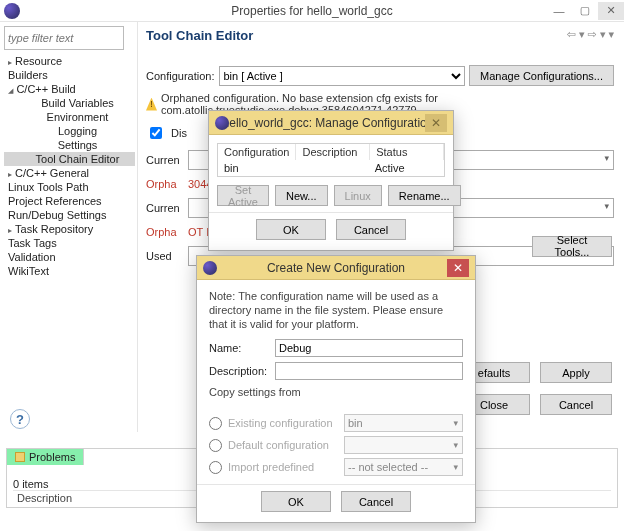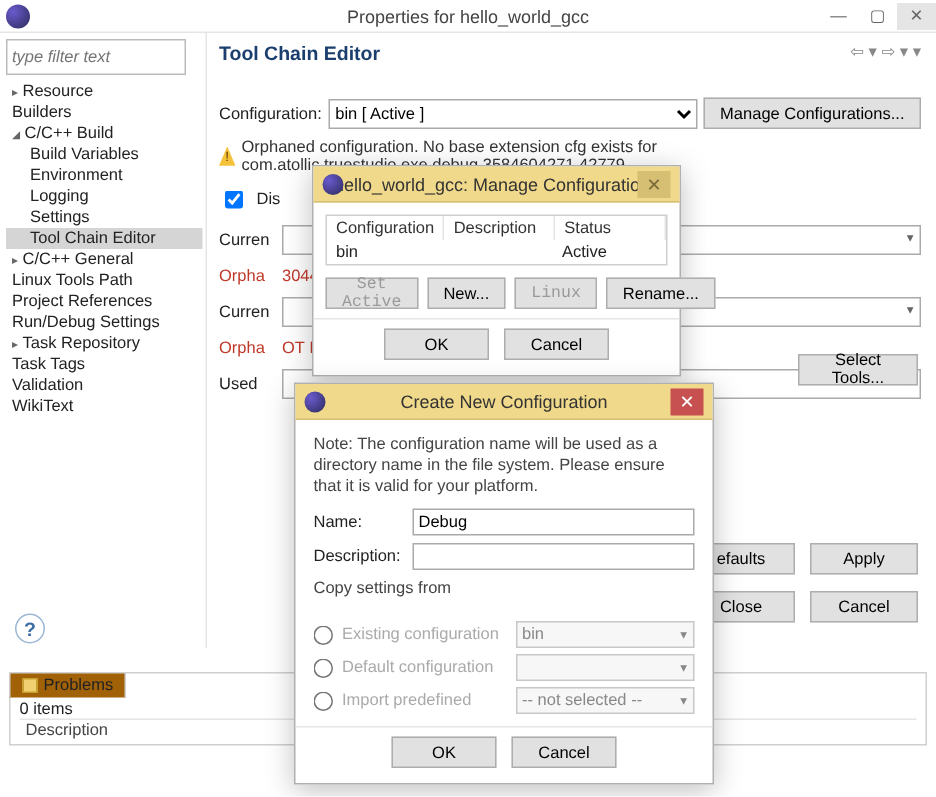--- a/index.html
+++ b/index.html
@@ -7,21 +7,21 @@
 .titlebar { height: 22px; background: #fff; border-bottom: 1px solid #e5e5e5; display: flex; align-items: center; position: relative; }
 .titlebar .icon { width: 16px; height: 16px; margin: 0 4px; border-radius: 50%; background: radial-gradient(circle at 30% 30%, #6a5acd, #2b2b5a); }
 .titlebar .title { position: absolute; left: 0; right: 0; text-align: center; font-size: 12px; color: #444; }
 .winbtns { margin-left: auto; display: flex; }
 .winbtn { width: 26px; height: 18px; display: flex; align-items: center; justify-content: center; color: #666; }
 .winbtn.close { background: #e5e5e5; }
 .main { display: flex; height: 410px; }
 .sidebar { width: 138px; border-right: 1px solid #e5e5e5; padding: 4px 2px 4px 4px; overflow: hidden; }
 .filter { width: 120px; height: 24px; border: 1px solid #bbb; padding: 1px 3px; color: #888; font-style: italic; margin-bottom: 4px; }
 .tree div { padding: 1px 0 1px 4px; white-space: nowrap; cursor: default; }
-.tree .l1 { padding-left: 16px; }
+.tree .l1 { padding-left: 16px; text-align: center; }
 .tree .sel { background: #d5d5d5; }
 .tree .exp::before { content: "◢"; font-size: 7px; margin-right: 3px; color: #666; display: inline-block; }
 .tree .col::before { content: "▸"; font-size: 8px; margin-right: 3px; color: #666; display: inline-block; }
 .content { flex: 1; padding: 6px 10px 6px 8px; position: relative; }
 .heading { font-size: 13px; font-weight: 600; color: #1a3e6e; }
 .navarrows { position: absolute; right: 10px; top: 6px; color: #888; font-size: 11px; }
 .cfgrow { display: flex; align-items: center; margin-top: 22px; gap: 4px; }
 .cfgrow select { flex: 1; height: 20px; border: 1px solid #aaa; background: #fff; }
 .btn { height: 21px; border: 1px solid #adadad; background: #e1e1e1; padding: 0 10px; cursor: pointer; display: inline-flex; align-items: center; justify-content: center; }
 .warn { display: flex; align-items: center; gap: 4px; margin-top: 6px; color: #333; }
@@ -39,41 +39,41 @@
 .dlghdr .icon { width: 14px; height: 14px; border-radius: 50%; background: radial-gradient(circle at 30% 30%, #6a5acd, #2b2b5a); z-index: 1; }
 .dlgclose { width: 22px; height: 18px; background: #c75050; color: #fff; display: flex; align-items: center; justify-content: center; margin-left: auto; z-index: 1; font-size: 12px; }
 .dlggrey { width: 22px; height: 18px; background: #d6be73; color: #7a6b3a; display: flex; align-items: center; justify-content: center; margin-left: auto; z-index: 1; font-size: 12px; }
 .mcfg { left: 208px; top: 110px; width: 246px; }
 .table { border: 1px solid #d0d0d0; margin: 8px; }
 .table .thead, .table .trow { display: grid; grid-template-columns: 1fr 1fr 1fr; }
 .table .thead div { padding: 2px 6px; border-right: 1px solid #e5e5e5; color: #333; background: #fff; }
 .table .trow div { padding: 2px 6px; }
 .btnrow { display: flex; gap: 6px; justify-content: space-between; margin: 2px 8px 6px; }
 .btnrow .btn { flex: 1; font-size: 11px; }
-.btnrow .btn.dis { color: #9a9a9a; font-family: Liberation Mono, monospace; }
+.btnrow .btn.dis { color: #9a9a9a; }
 .okrow { display: flex; gap: 10px; justify-content: center; padding: 6px 0 10px; border-top: 1px solid #e5e5e5; }
 .okrow .btn { width: 70px; }
 .newcfg { left: 196px; top: 255px; width: 280px; }
 .newcfg .body { padding: 10px 12px 4px; }
 .note { color: #444; margin-bottom: 8px; line-height: 1.25; }
 .field { display: flex; align-items: center; margin-bottom: 5px; gap: 6px; }
 .field .lab { width: 60px; }
 .field input[type=text] { flex: 1; height: 18px; border: 1px solid #aaa; padding: 0 3px; }
 .grp { margin-top: 6px; }
 .grp .gtitle { color: #444; margin-bottom: 16px; }
 .radio { display: flex; align-items: center; gap: 6px; margin-bottom: 4px; }
 .radio input { margin: 0; }
 .radio .rlab { width: 110px; color: #555; }
 .radio.sel .rlab { color: #000; }
 .radio.dis .rlab { color: #aaa; }
 .radio .rsel { flex: 1; height: 18px; border: 1px solid #c8c8c8; background: #f7f7f7; color: #888; padding: 0 3px; display: flex; align-items: center; position: relative; }
 .radio .rsel::after { content: "▾"; position: absolute; right: 4px; color: #888; font-size: 9px; }
 .radio.sel .rsel { background: #fff; color: #000; border-color: #aaa; }
 .bottom { position: absolute; left: 6px; right: 6px; top: 448px; border: 1px solid #d0d0d0; }
-.bottom .tab { display: inline-flex; align-items: center; gap: 4px; padding: 2px 8px; border: 1px solid #d0d0d0; border-bottom: none; background: #a16207; margin: -1px 0 0 -1px; }
+.bottom .tab { display: inline-flex; align-items: center; gap: 4px; padding: 2px 8px; border: 1px solid #d0d0d0; border-bottom: none; background: #86efac; margin: -1px 0 11px -1px; }
 .bottom .picon { width: 10px; height: 10px; background: #f0d070; border: 1px solid #c7a030; }
 .bottom .body { padding: 2px 6px; }
 .bottom .cols { display: grid; grid-template-columns: 2fr 1fr; border-top: 1px solid #e5e5e5; }
 .bottom .cols div { padding: 1px 4px; color: #444; }
 .rightbtns { position: absolute; right: 12px; display: flex; gap: 10px; }
 .rightbtns .btn { width: 72px; }
 .rb1 { top: 340px; }
 .rb2 { top: 372px; }
 .seltools { position: absolute; right: 12px; top: 212px; }
 .seltools .btn { width: 80px; }

